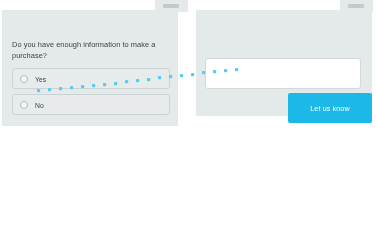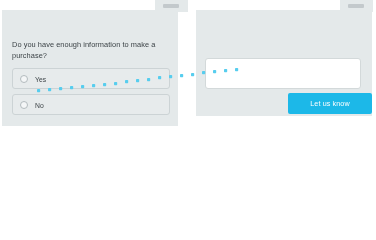--- a/index.html
+++ b/index.html
@@ -125,21 +125,21 @@
     resize: none;
     outline: none;
   }
 
   
   #submit-button {
     position: absolute;
     left: 288px;
     top: 93px;
     width: 84px;
-    height: 21px;
+    height: 30px;
     background: #1cb8e8;
     border: none;
     border-radius: 2px;
     color: #ffffff;
     font-family: "Liberation Sans", sans-serif;
     font-size: 7.2px;
     letter-spacing: 0.1px;
     cursor: pointer;
     padding: 0;
   }

